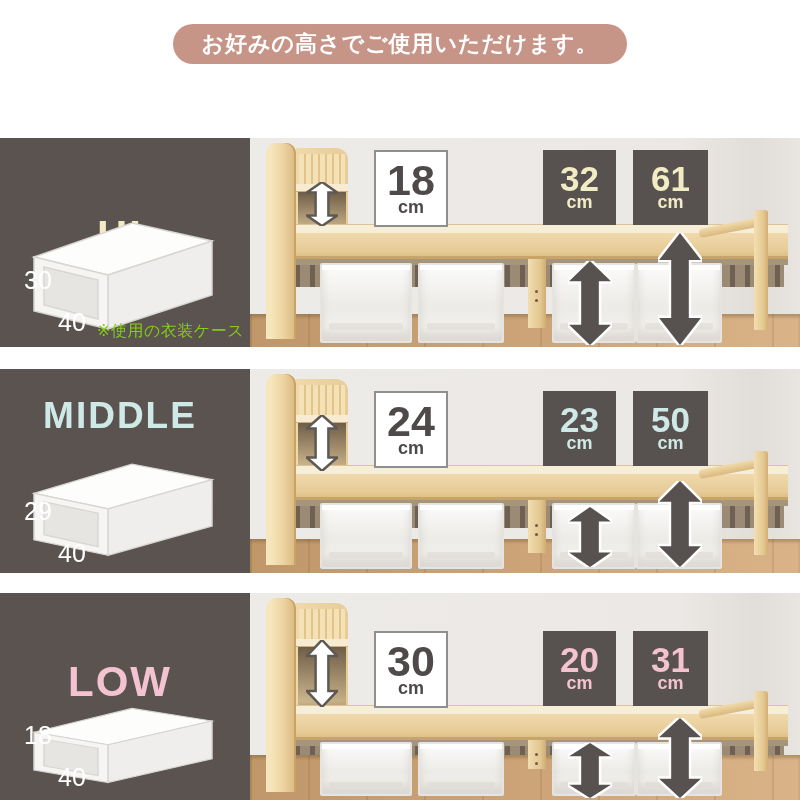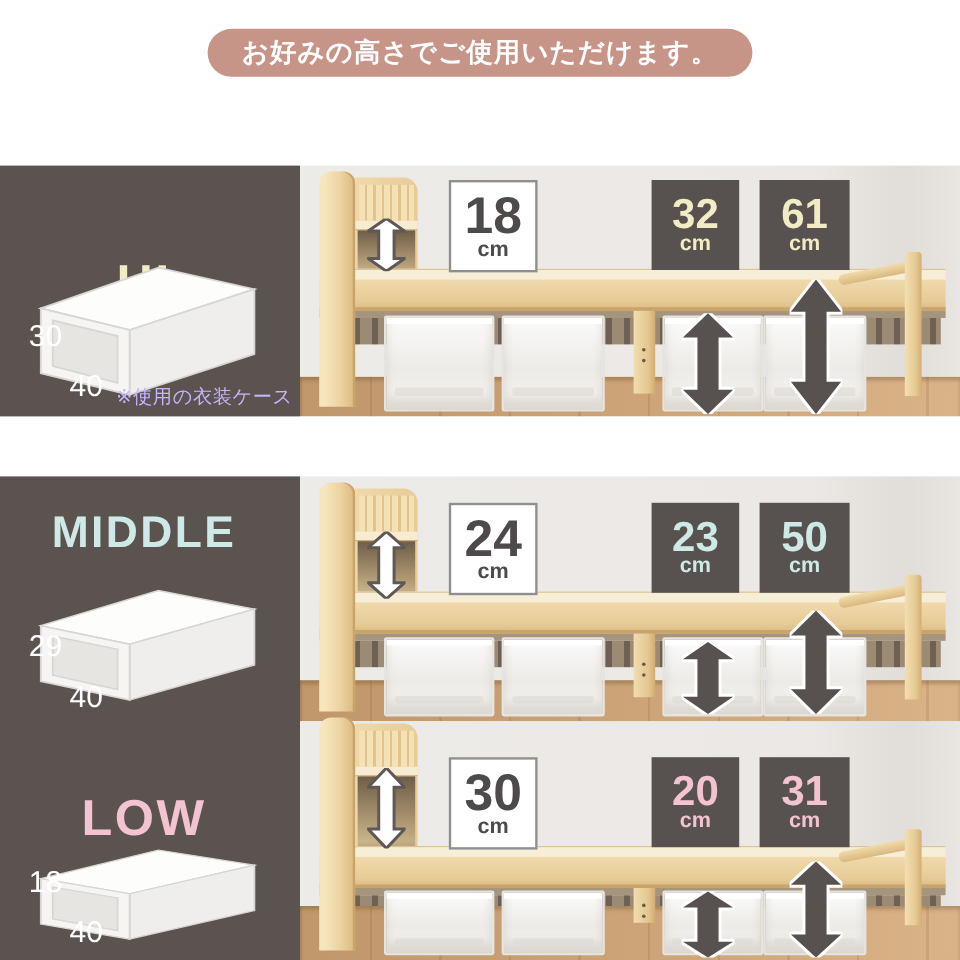--- a/index.html
+++ b/index.html
@@ -9,38 +9,38 @@
   
   .header{position:absolute;top:0;left:0;width:800px;height:138px;text-align:center;}
   .title{margin:0;padding-top:18px;font-family:"Liberation Serif","DejaVu Serif",serif;
          font-size:50px;font-weight:600;letter-spacing:3px;color:var(--title-color,#3e3a39);line-height:1.1;}
   .badge{display:inline-block;margin-top:6px;padding:5px 28px;border-radius:20px;
          background:var(--badge-bg,#c79488);color:#ffffff;font-size:22px;font-weight:bold;letter-spacing:1px;}
 
   
   .row{position:absolute;left:0;width:800px;display:flex;}
   .row-hi{top:138px;height:209px;}
-  .row-middle{top:369px;height:204px;margin-top:28px;}
+  .row-middle{top:369px;height:204px;}
   .row-low{top:593px;height:207px;}
 
   
   .panel{position:relative;width:250px;height:100%;background:var(--panel-bg,#5a5350);flex:none;overflow:hidden;}
   .row-label{position:absolute;top:26px;left:0;width:240px;text-align:center;color:var(--accent,#fff);
              font-weight:bold;letter-spacing:2px;}
   .row-hi .row-label{font-size:42px;margin-top:48px;}
   .row-middle .row-label{font-size:37px;}
   .row-low .row-label{font-size:42px;margin-top:39px;}
   .case-wrap{position:absolute;left:22px;bottom:16px;width:200px;height:120px;}
   .case-wrap svg{width:100%;height:100%;transform-origin:50% 100%;}
   .row-middle .case-wrap svg{transform:scaleY(.86);}
   .row-low .case-wrap svg{transform:scaleY(.70);}
   .dim{position:absolute;color:#ffffff;font-size:25px;font-weight:400;}
   .dim-height{left:24px;top:128px;}
   .dim-depth{left:58px;top:170px;}
-  .panel-note{position:absolute;right:6px;bottom:5px;color:#c4b5fd;font-size:16px;letter-spacing:.5px;}
+  .panel-note{position:absolute;right:6px;bottom:5px;color:#84cc16;font-size:16px;letter-spacing:.5px;}
 
   
   .photo{position:relative;width:550px;height:100%;flex:none;overflow:hidden;
          background:linear-gradient(90deg,#edebe8 0%,#ebe8e5 78%,#e1ddd8 92%,#e9e5e0 100%);}
   .row-hi    .photo{--deck-top:86px;--floor-h:33px;--case-h:76px;--label-top:12px;}
   .row-middle .photo{--deck-top:96px;--floor-h:34px;--case-h:62px;--label-top:22px;}
   .row-low    .photo{--deck-top:112px;--floor-h:45px;--case-h:50px;--label-top:38px;}
 
   .floor{position:absolute;left:0;bottom:0;width:100%;height:var(--floor-h);
          background:repeating-linear-gradient(90deg,rgba(90,60,25,.12) 0 2px,rgba(0,0,0,0) 2px 58px),

